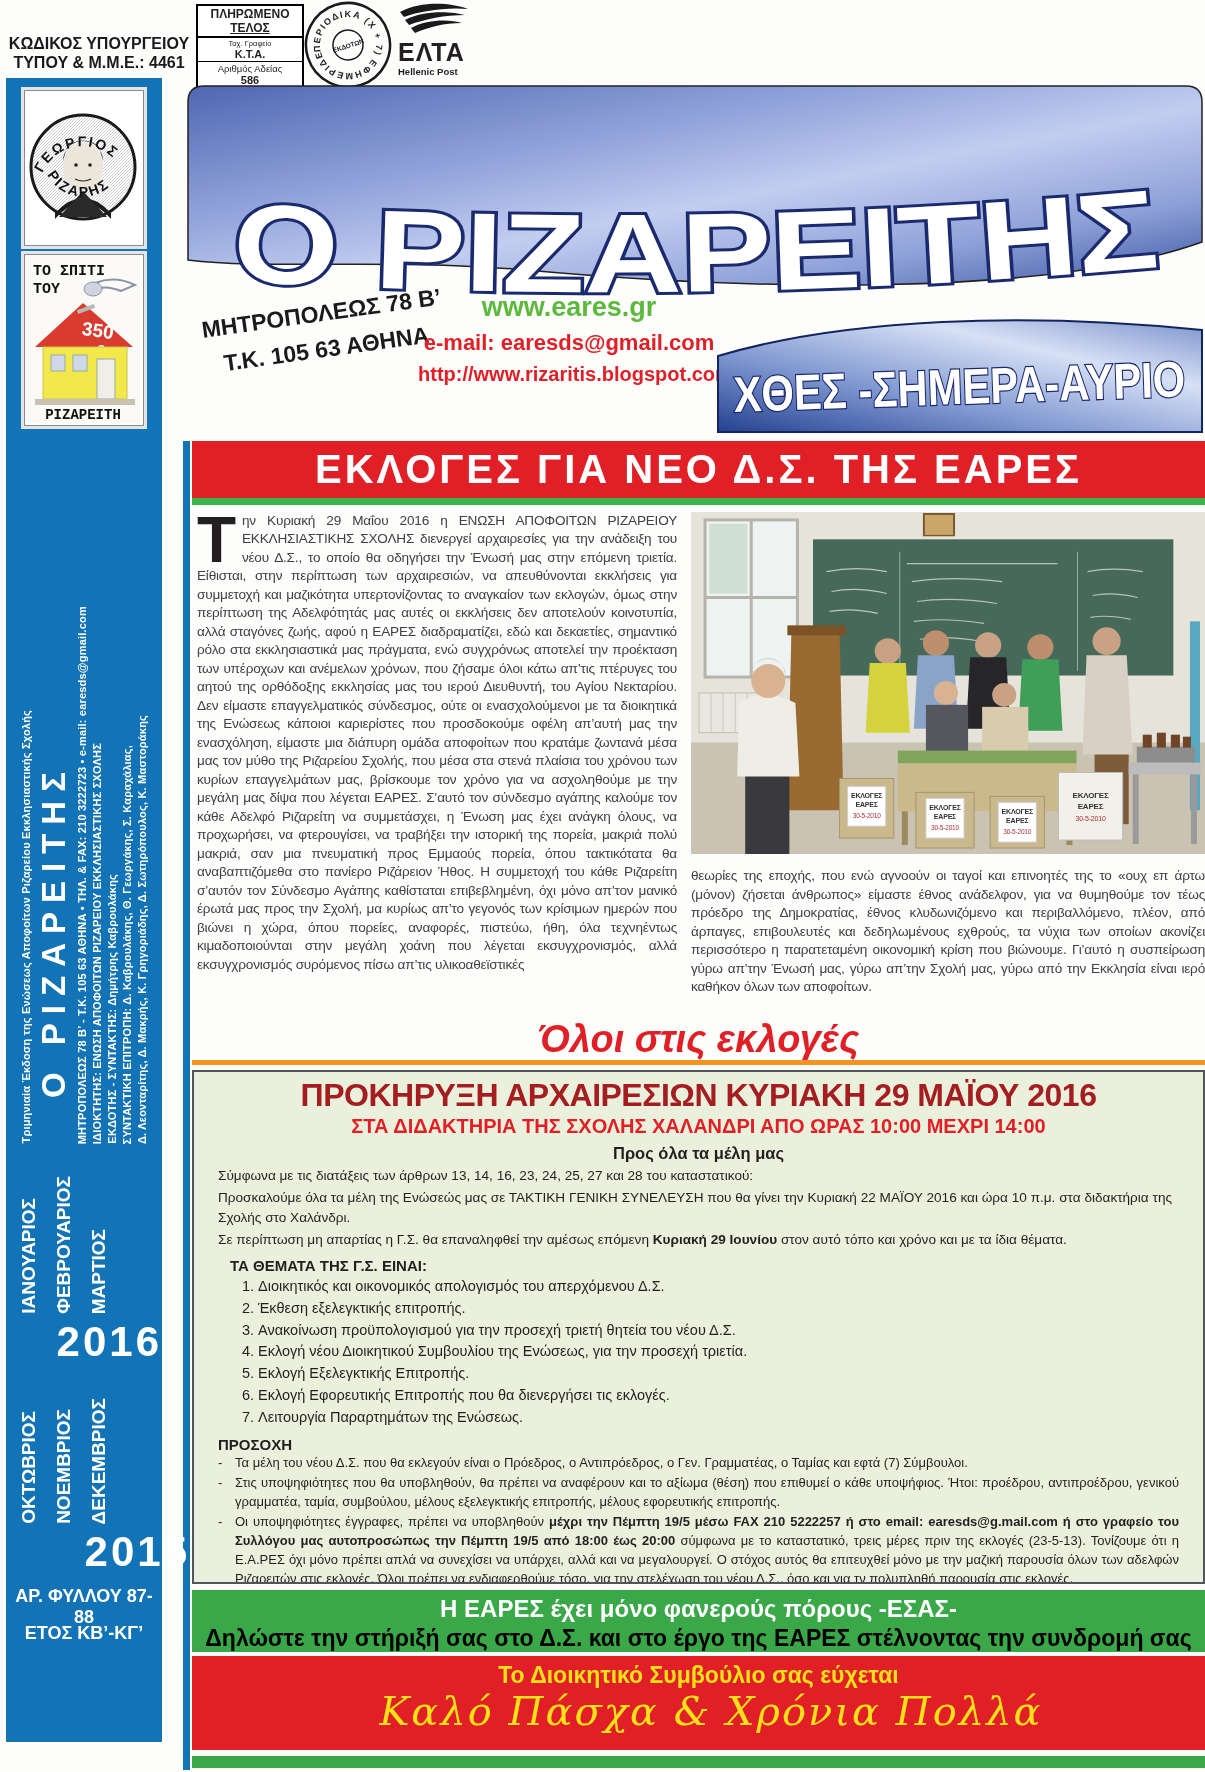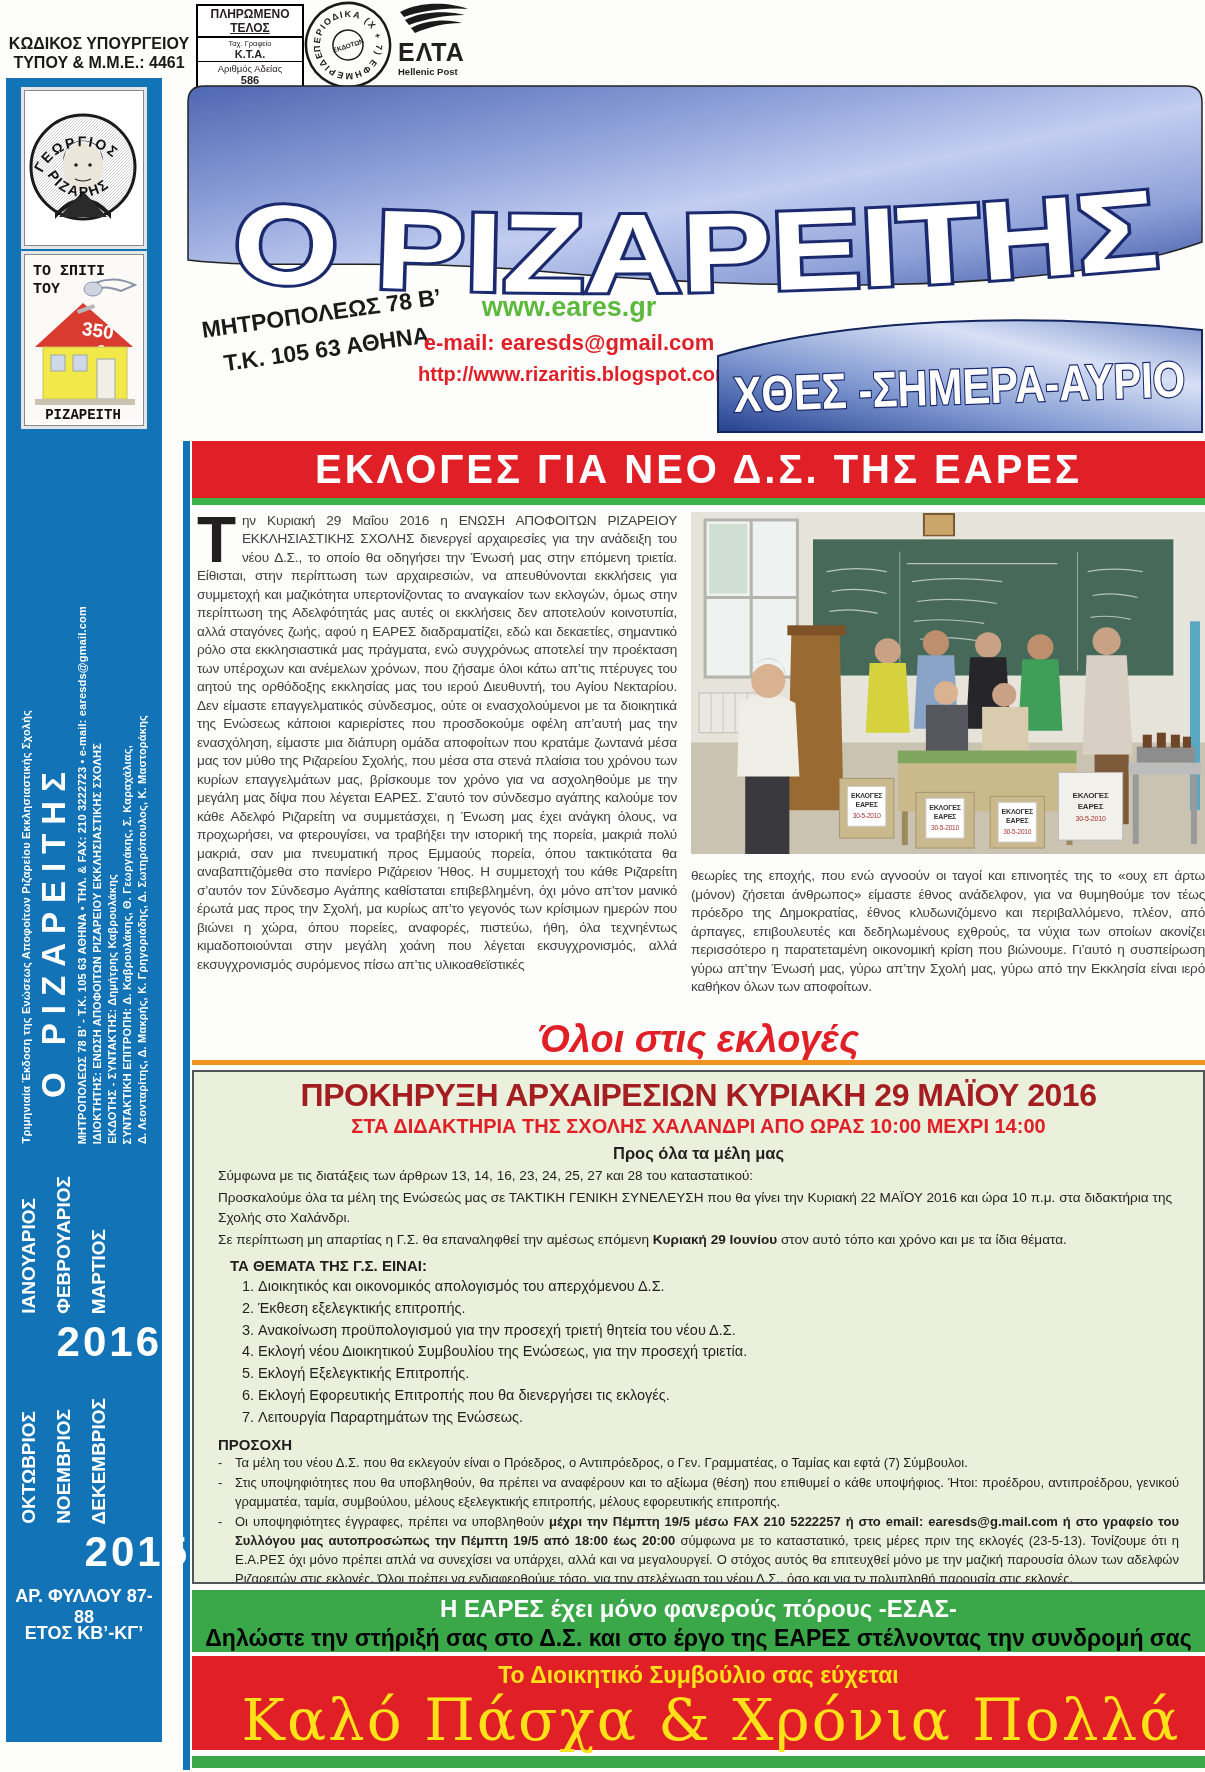--- a/index.html
+++ b/index.html
@@ -63,21 +63,21 @@
   .att-title{font-weight:bold;font-size:15px;margin-top:8px;}
   .bullet{display:flex;gap:9px;font-size:13px;line-height:1.45;margin-top:1px;text-align:justify;}
   .bullet .dash{flex:none;width:8px;}
 
   
   .support{left:192px;top:1590px;width:1013px;height:62px;background:#3aa748;text-align:center;}
   .support .l1{color:#fff;font-weight:bold;font-size:24px;padding-top:5px;}
   .support .l2{color:#000000;font-weight:bold;font-size:23px;margin-top:2px;}
   .wishes{left:192px;top:1656px;width:1013px;height:94px;background:#e11f26;text-align:center;}
   .wishes .l1{color:#ffe11a;font-weight:bold;font-size:23px;padding-top:6px;}
-  .wishes .l2{color:#ffe11a;font-family:"DejaVu Serif",serif;font-size:58px;line-height:1.1;letter-spacing:2px;padding-left:25px;}
+  .wishes .l2{color:#ffe11a;font-family:"DejaVu Serif",serif;font-style:italic;font-size:40px;line-height:1.1;letter-spacing:2px;padding-left:25px;}
   .bottom-strip{left:192px;top:1756px;width:1013px;height:12px;background:#3aa748;}
 
   
   .sidebar{left:6px;top:78px;width:156px;height:1664px;background:#1273b7;}
   .sb-box{position:absolute;background:#fff;border:1px solid #8a8a8a;box-shadow:0 0 0 3px #e5e5e5;}
   .portrait{left:18px;top:12px;width:118px;height:154px;}
   .house{left:18px;top:176px;width:118px;height:170px;}
   .vblock{position:absolute;left:4px;top:366px;width:148px;height:700px;display:flex;
           align-items:flex-end;justify-content:center;gap:3px;}
   .vtext{writing-mode:vertical-rl;transform:rotate(180deg);color:#fff;white-space:nowrap;}

